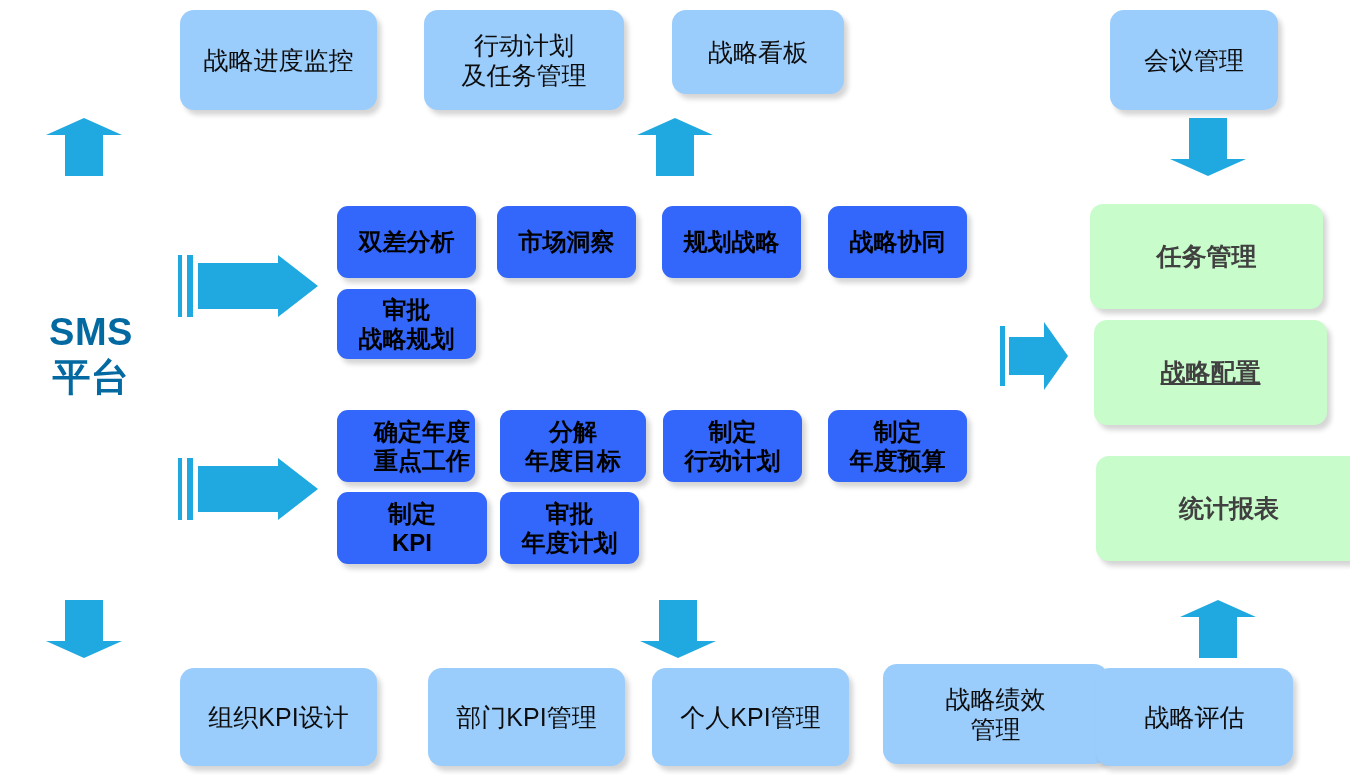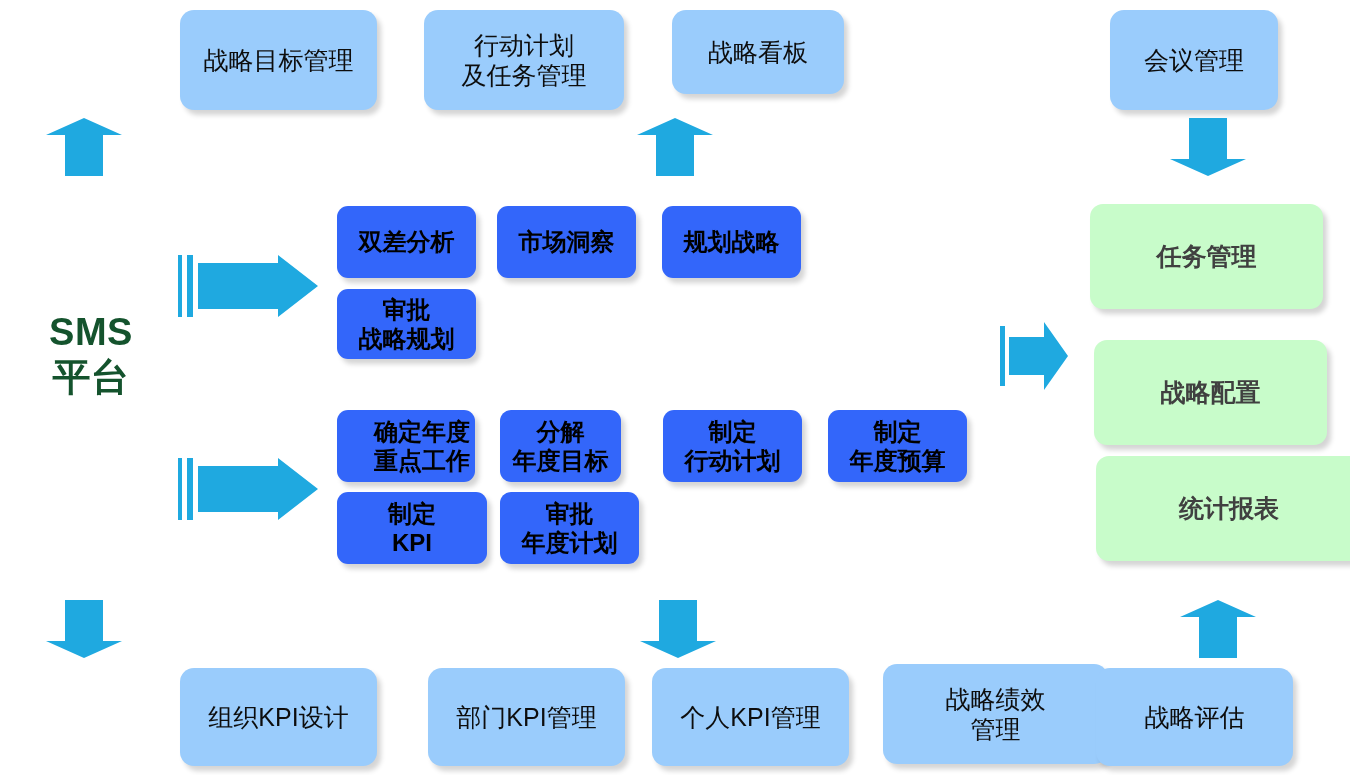--- a/index.html
+++ b/index.html
@@ -51,41 +51,41 @@
     background: #C8FCCA;
     color: #404040;
     font-size: 25px;
     font-weight: bold;
     border-radius: 13px;
   }
 
   
   .sms-label {
     position: absolute;
-    color: #14532d;
+    color: #0369a1;
     font-weight: bold;
     font-size: 38px;
     line-height: 1.18;
     white-space: pre-line;
     text-align: center;
     letter-spacing: 0.5px;
   }
 
   
   .arrow {
     position: absolute;
   }
   .arrow svg { display: block; overflow: visible; }
 </style>
 </head>
 <body>
 
 <div id="canvas">
 
-  <div class="box box-lightblue" style="left:180px; top:10px; width:197px; height:100px;">战略目标管理</div>
+  <div class="box box-lightblue" style="left:180px; top:10px; width:197px; height:100px;">战略进度监控</div>
 
   <div class="box box-lightblue" style="left:424px; top:10px; width:200px; height:100px;">行动计划
 及任务管理</div>
 
   <div class="box box-lightblue" style="left:672px; top:10px; width:172px; height:84px;">战略看板</div>
 
 
   <div class="box box-lightblue" style="left:1110px; top:10px; width:168px; height:100px;">会议管理</div>
 
   <div class="arrow" style="left:46px; top:118px;">
@@ -124,28 +124,29 @@
       <polygon points="20,8 100,8 100,0 140,31 100,62 100,54 20,54" fill="#1FA9E0"></polygon>
     </svg>
   </div>
 
   <div class="box box-royal" style="left:337px; top:206px; width:139px; height:72px;">双差分析</div>
 
   <div class="box box-royal" style="left:497px; top:206px; width:139px; height:72px;">市场洞察</div>
 
   <div class="box box-royal" style="left:662px; top:206px; width:139px; height:72px;">规划战略</div>
 
+  <div class="box box-royal" style="left:828px; top:206px; width:139px; height:72px;">战略协同</div>
 
   <div class="box box-royal" style="left:337px; top:289px; width:139px; height:70px;">审批
 战略规划</div>
 
   <div class="box box-royal" style="left:337px; top:410px; width:138px; height:72px;padding-left:32px;">确定年度
 重点工作</div>
 
-  <div class="box box-royal" style="left:500px; top:410px; width:121px; height:72px;">分解
+  <div class="box box-royal" style="left:500px; top:410px; width:146px; height:72px;">分解
 年度目标</div>
 
   <div class="box box-royal" style="left:663px; top:410px; width:139px; height:72px;">制定
 行动计划</div>
 
   <div class="box box-royal" style="left:828px; top:410px; width:139px; height:72px;">制定
 年度预算</div>
 
   <div class="box box-royal" style="left:337px; top:492px; width:150px; height:72px;">制定
 KPI</div>
@@ -155,21 +156,21 @@
 
   <div class="arrow" style="left:1000px; top:322px;">
     <svg width="68" height="68" viewBox="0 0 68 68">
       <rect x="0" y="4" width="5" height="60" fill="#1FA9E0"></rect>
       <polygon points="9,15 44,15 44,0 68,34 44,68 44,53 9,53" fill="#1FA9E0"></polygon>
     </svg>
   </div>
 
   <div class="box box-green" style="left:1090px; top:204px; width:233px; height:105px;">任务管理</div>
 
-  <div class="box box-green" style="left:1094px; top:340px; width:233px; height:105px;">战略配置</div>
+  <div class="box box-green" style="left:1094px; top:320px; width:233px; height:105px;text-decoration:underline;">战略配置</div>
 
   <div class="box box-green" style="left:1096px; top:456px; width:266px; height:105px;">统计报表</div>
 
   <div class="arrow" style="left:46px; top:600px;">
     <svg width="76" height="58" viewBox="0 0 76 58">
       <polygon points="19,0 57,0 57,41 76,41 38,58 0,41 19,41" fill="#1FA9E0"></polygon>
     </svg>
   </div>
 
   <div class="arrow" style="left:640px; top:600px;">

